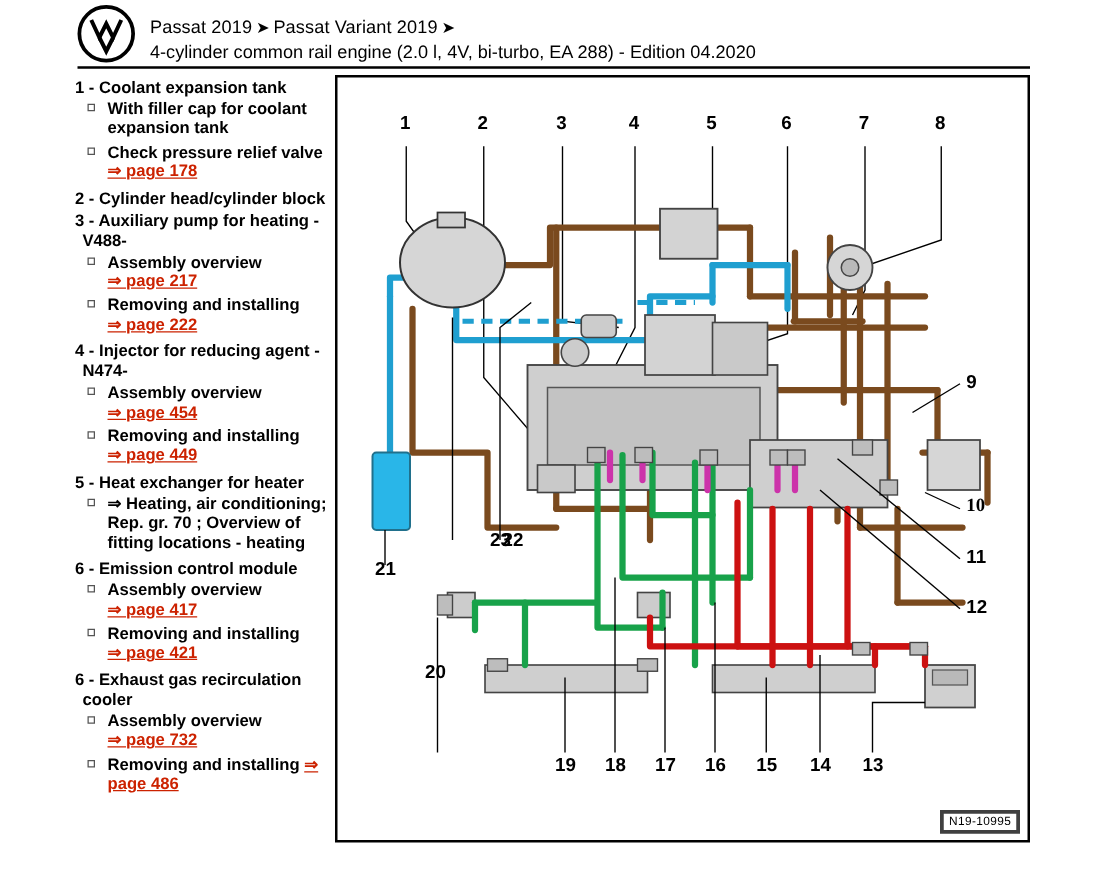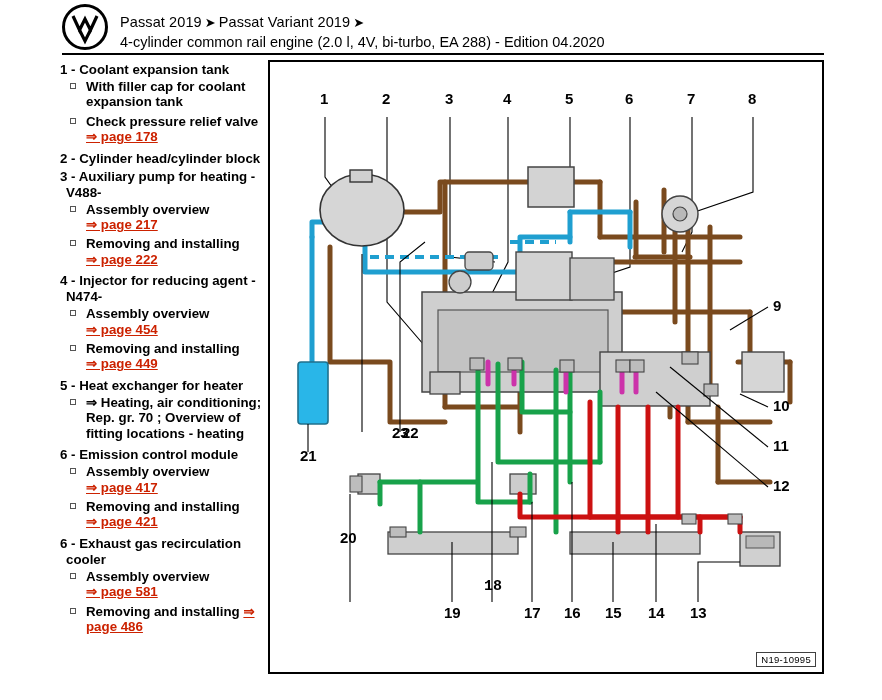--- a/index.html
+++ b/index.html
@@ -107,21 +107,21 @@
   .callout {
     position: absolute;
     font-size: 15px;
     font-weight: bold;
     font-family: "Liberation Sans", sans-serif;
     color: #000;
   }
   .figcode {
     position: absolute;
     right: 6px; bottom: 5px;
-    border: 1px solid #404040;
+    border: 3px solid #404040;
     background: #fff;
     font-size: 9.5px;
     padding: 1px 4px;
     letter-spacing: 0.3px;
   }
 </style>
 </head>
 <body>
 
 <div class="header">
@@ -181,21 +181,21 @@
     <div class="item-title">6 -  Emission control module</div>
     <ul class="bullets">
       <li class="bullet"><span class="sq"></span><span>Assembly overview</span><br><span class="xref">⇒ page 417</span></li>
       <li class="bullet"><span class="sq"></span><span>Removing and installing</span><br><span class="xref">⇒ page 421</span></li>
     </ul>
   </div>
 
   <div class="item">
     <div class="item-title">6 -  Exhaust gas recirculation cooler</div>
     <ul class="bullets">
-      <li class="bullet"><span class="sq"></span><span>Assembly overview</span><br><span class="xref">⇒ page 581</span></li>
+      <li class="bullet"><span class="sq"></span><span>Assembly overview</span><br><span class="xref">⇒ page 732</span></li>
       <li class="bullet"><span class="sq"></span><span>Removing and installing </span><span class="xref">⇒ page 486</span></li>
     </ul>
   </div>
 
 </div>
 
 <div class="figure">
   <div class="fig-inner">
     <svg width="552" height="610" viewBox="0 0 552 610">
 
@@ -348,33 +348,33 @@
     <div class="callout" style="left:112px; top:28px;">2</div>
     <div class="callout" style="left:175px; top:28px;">3</div>
     <div class="callout" style="left:233px; top:28px;">4</div>
     <div class="callout" style="left:295px; top:28px;">5</div>
     <div class="callout" style="left:355px; top:28px;">6</div>
     <div class="callout" style="left:417px; top:28px;">7</div>
     <div class="callout" style="left:478px; top:28px;">8</div>
 
     
     <div class="callout" style="left:503px; top:235px;">9</div>
-    <div class="callout" style="left:503px; top:335px;">10</div>
+    <div class="callout" style="left:503px; top:335px;font-family:Liberation Serif, serif;">10</div>
     <div class="callout" style="left:503px; top:375px;">11</div>
     <div class="callout" style="left:503px; top:415px;">12</div>
 
     
     <div class="callout" style="left:30px;  top:385px;">21</div>
     <div class="callout" style="left:84px;  top:362px;margin-left:48px;">22</div>
     <div class="callout" style="left:122px; top:362px;">23</div>
     <div class="callout" style="left:70px;  top:467px;">20</div>
 
     
     <div class="callout" style="left:174px; top:542px;">19</div>
-    <div class="callout" style="left:214px; top:516px;font-family:Liberation Mono, monospace;">18</div>
+    <div class="callout" style="left:214px; top:542px;">18</div>
     <div class="callout" style="left:254px; top:542px;text-align:center;">17</div>
     <div class="callout" style="left:294px; top:542px;">16</div>
     <div class="callout" style="left:335px; top:542px;text-align:right;">15</div>
     <div class="callout" style="left:378px; top:542px;">14</div>
     <div class="callout" style="left:420px; top:542px;">13</div>
 
     <div class="figcode">N19-10995</div>
   </div>
 </div>
 

